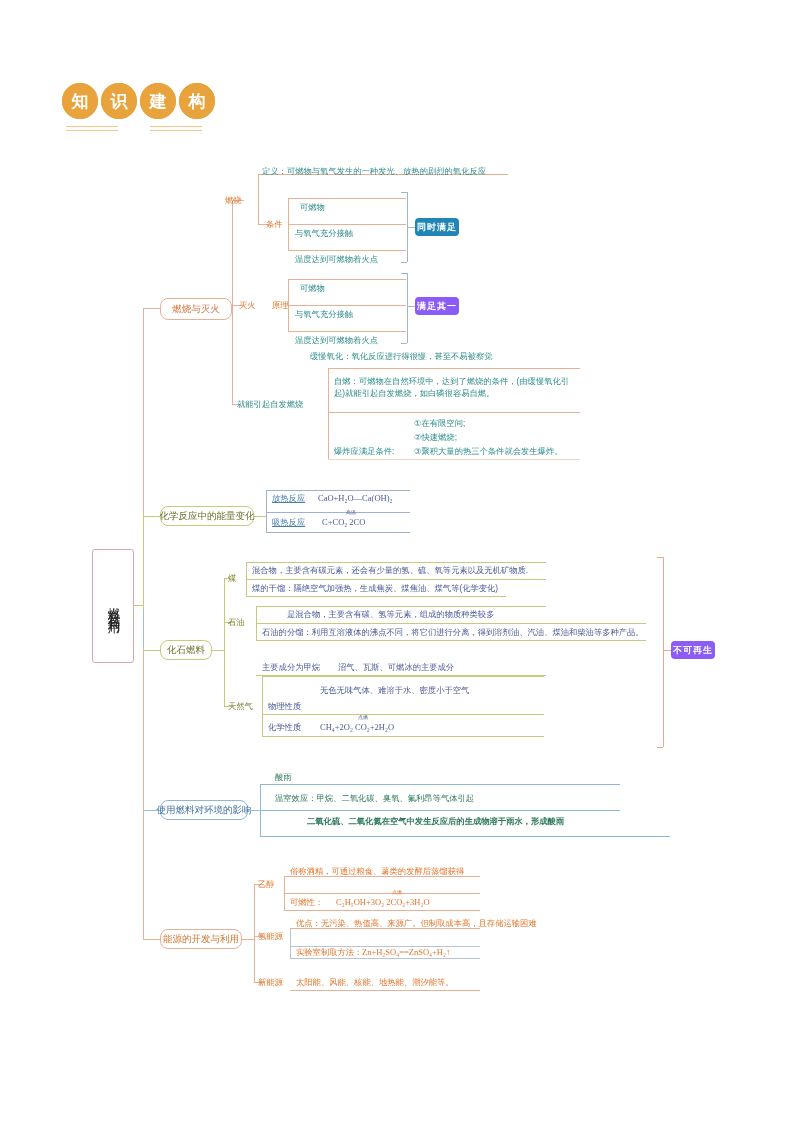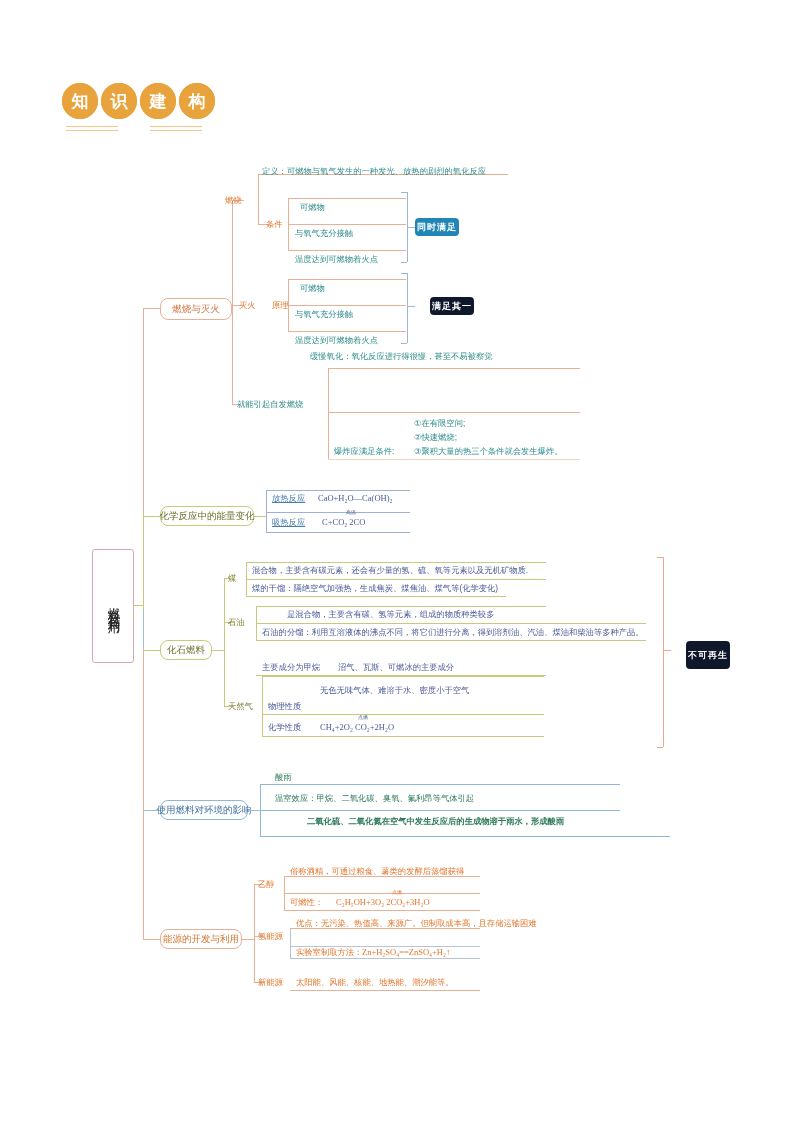--- a/index.html
+++ b/index.html
@@ -72,21 +72,21 @@
   .c-lblue{color:#4a7fb0;}
 
   
   .badge{
     position:absolute;border-radius:4px;
     color:#fff;font-size:9px;font-weight:bold;
     display:flex;align-items:center;justify-content:center;
     letter-spacing:1px;
   }
   .badge-blue{background:#1f86b5;}
-  .badge-orange{background:#0f172a;margin-left:15px;}
+  .badge-orange{background:#8b5cf6;}
 
   
   .n-orange{border-color:#e8b196;color:#cf6b3a;}
   .n-olive{border-color:#c9c97e;color:#6d6f2a;}
   .n-lblue{border-color:#8fb6d6;color:#3f6fa0;}
   .n-orange2{border-color:#e8b196;color:#d2742f;}
   .frm{font-family:"Liberation Serif","DejaVu Serif",serif;font-size:8.5px;letter-spacing:0;}
   .cond{position:relative;display:inline-block;text-align:left;}
   .cond .cnd-lbl{position:absolute;left:0;right:0;top:-7px;font-size:5px;line-height:1;}
 </style>
@@ -174,20 +174,21 @@
 
   <div class="ln h" style="left:232px;top:404px;width:8px;background:#e0b0a0;"></div>
   <div class="t c-teal" style="left:237px;top:399px;">就能引起自发燃烧</div>
 
   <div class="ln v" style="left:328px;top:368px;height:91px;background:#e8b196;"></div>
   <div class="ln h" style="left:328px;top:368px;width:252px;background:#e8b196;"></div>
   <div class="ln h" style="left:328px;top:412px;width:252px;background:#e8b196;"></div>
   <div class="ln h" style="left:328px;top:459px;width:252px;background:#f0d6c4;"></div>
 
   <div class="t c-teal" style="left:310px;top:351px;">缓慢氧化：氧化反应进行得很慢，甚至不易被察觉</div>
+  <div class="tw c-teal" style="left:334px;top:375px;width:240px;">自燃：可燃物在自然环境中，达到了燃烧的条件，(由缓慢氧化引起)就能引起自发燃烧，如白磷很容易自燃。</div>
 
   <div class="t c-teal" style="left:334px;top:446px;">爆炸应满足条件:</div>
   <div class="t c-teal" style="left:414px;top:418px;">①在有限空间;</div>
   <div class="t c-teal" style="left:414px;top:432px;">②快速燃烧;</div>
   <div class="t c-teal" style="left:414px;top:446px;">③聚积大量的热三个条件就会发生爆炸。</div>
 
   <div class="ln h" style="left:143px;top:516px;width:17px;background:#c9c97e;"></div>
   <div class="node n-olive" style="left:160px;top:506px;width:94px;height:20px;">
     <span>化学反应中的能量变化</span>
   </div>
@@ -255,21 +256,21 @@
     <span class="cond">
       <span class="cnd-lbl" style="left:38px;width:22px;">点燃</span>
       <span>CH₄+2O₂ CO₂+2H₂O</span>
     </span>
   </div>
 
   <div class="ln v" style="left:663px;top:557px;height:190px;background:#e8a890;"></div>
   <div class="ln h" style="left:657px;top:557px;width:6px;background:#e8a890;"></div>
   <div class="ln h" style="left:657px;top:747px;width:6px;background:#e8a890;"></div>
   <div class="ln h" style="left:663px;top:650px;width:8px;background:#e8a890;"></div>
-  <div class="badge badge-orange" style="left:671px;top:641px;width:44px;height:28px;">
+  <div class="badge badge-orange" style="left:671px;top:641px;width:44px;height:18px;">
     <span>不可再生</span>
   </div>
 
   <div class="ln h" style="left:143px;top:810px;width:17px;background:#9fbdd6;"></div>
   <div class="node n-lblue" style="left:160px;top:800px;width:88px;height:20px;">
     <span>使用燃料对环境的影响</span>
   </div>
 
   <div class="ln h" style="left:248px;top:810px;width:12px;background:#9fbdd6;"></div>
   <div class="ln v" style="left:260px;top:784px;height:52px;background:#8fb6d6;"></div>

